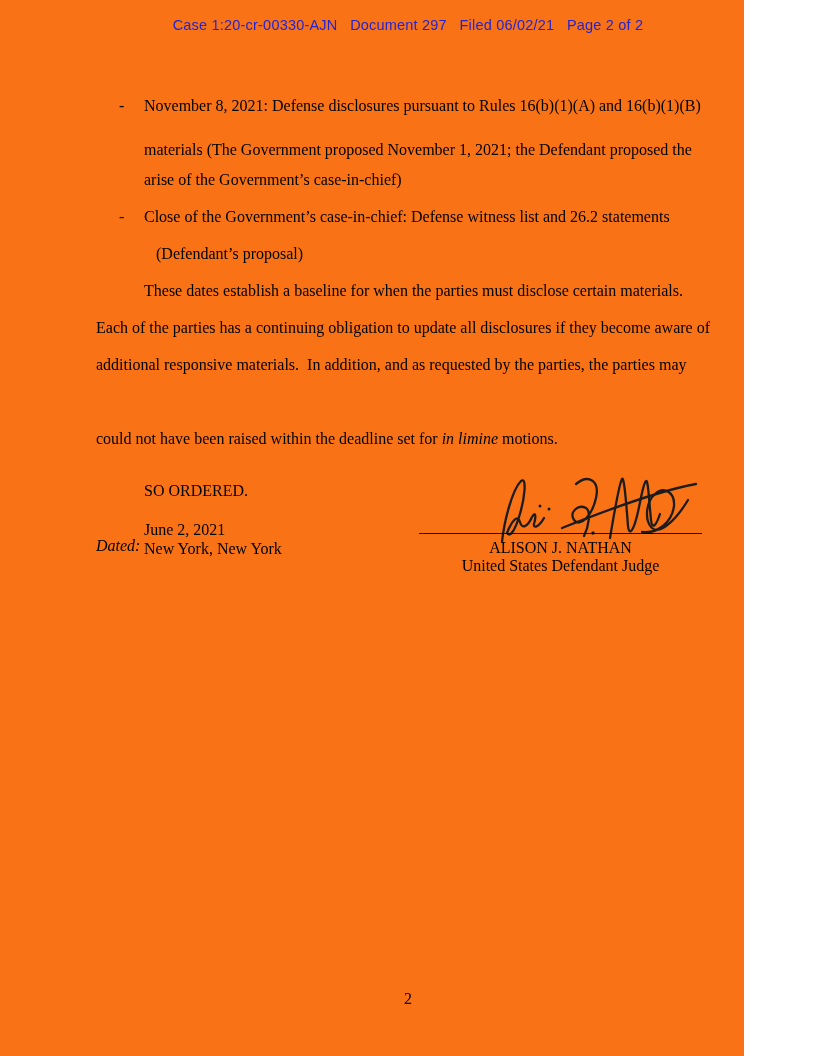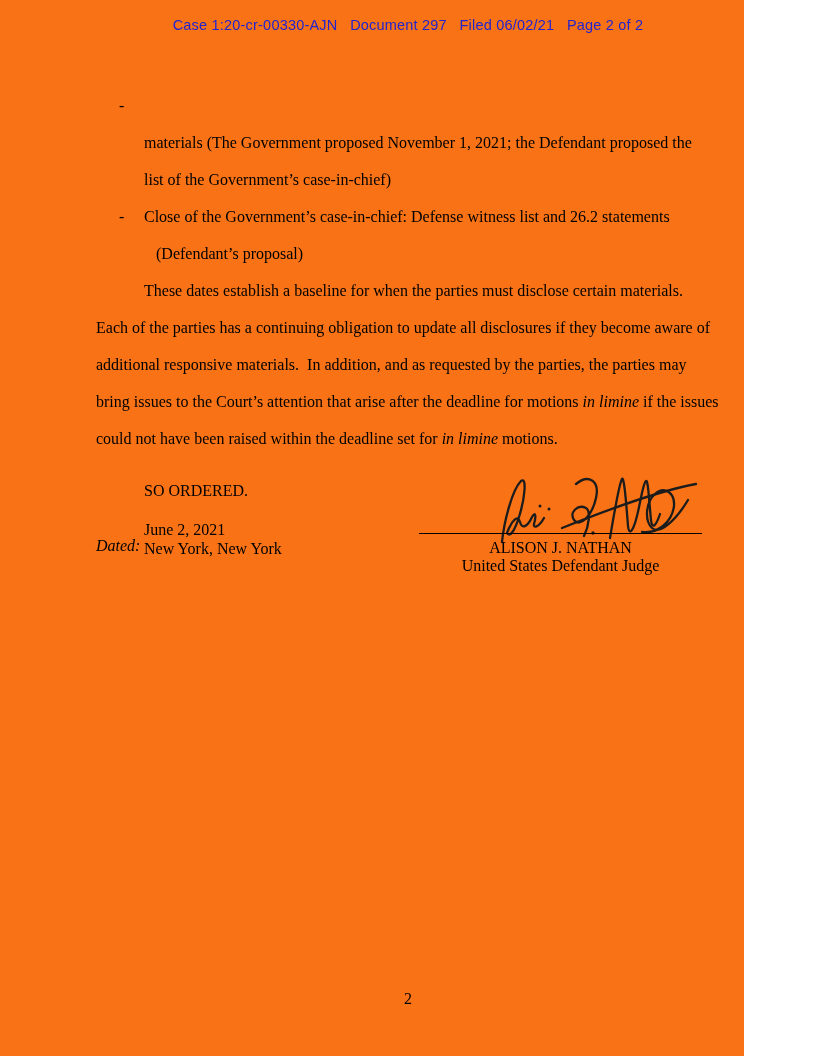--- a/index.html
+++ b/index.html
@@ -26,31 +26,31 @@
   .sig-dot { fill: #1c1c1c; stroke: none; }
 </style>
 </head>
 <body>
 
 <div class="page">
 
   <div class="abs stamp center" style="left: 0px; top: 17px; width: 816px; color: rgb(36, 36, 207);">Case 1:20-cr-00330-AJN   Document 297   Filed 06/02/21   Page 2 of 2</div>
 
   <span class="abs" style="left:119px; top:97px;">-</span>
-  <div class="abs" style="left:144px; top:134px;">materials (The Government proposed November 1, 2021; the Defendant proposed the</div>
-  <div class="abs" style="left:144px; top:171px;">list of the Government’s case-in-chief)</div>
+  <div class="abs" style="left:144px; top:97px;">November 8, 2021: Defense disclosures pursuant to Rules 16(b)(1)(A) and 16(b)(1)(B)</div>
+  <div class="abs" style="left:144px; top:141px;">materials (The Government proposed November 1, 2021; the Defendant proposed the</div>
+  <div class="abs" style="left:144px; top:171px;">arise of the Government’s case-in-chief)</div>
 
   <span class="abs" style="left:119px; top:208px;">-</span>
   <div class="abs" style="left:144px; top:208px;">Close of the Government’s case-in-chief: Defense witness list and 26.2 statements</div>
   <div class="abs" style="left:156px; top:245px;">(Defendant’s proposal)</div>
 
   <div class="abs" style="left:144px; top:282px;text-align:right;">These dates establish a baseline for when the parties must disclose certain materials.</div>
   <div class="abs" style="left:96px; top:319px;">Each of the parties has a continuing obligation to update all disclosures if they become aware of</div>
   <div class="abs" style="left:96px; top:356px;">additional responsive materials.  In addition, and as requested by the parties, the parties may</div>
-  <div class="abs" style="left:96px; top:393px;"><span>bring issues to the Court’s attention that arise after the deadline for motions </span><span class="it">in limine</span><span> if the issues</span></div>
   <div class="abs" style="left:96px; top:430px;"><span>could not have been raised within the deadline set for </span><span class="it">in limine</span><span> motions.</span></div>
 
   <div class="abs" style="left:144px; top:466px;margin-top:16px;">SO ORDERED.</div>
 
   <div class="abs" style="left:476px; top:452px; width:212px; height:80px;">
     <svg width="212" height="80" viewBox="0 0 212 80">
       <g class="sig-svg">
         <path d="M10,72 C12,52 20,20 29,11 C35,6 33,28 27,47 C23,60 18,68 15,63 C20,50 26,44 28,52 C30,60 36,56 40,47 C44,40 44,48 42,54 C41,59 47,57 52,48"></path>
         <path d="M84,14 C96,4 108,10 104,28 C100,46 88,58 82,50 C77,42 86,34 94,38 C99,41 97,56 92,66"></path>
         <path d="M118,68 C122,44 127,14 130,9 C132,6 134,30 136,56 C137,66 141,62 145,46 C149,30 151,13 154,11 C156,9 157,30 159,50 C160,60 164,56 168,44"></path>

